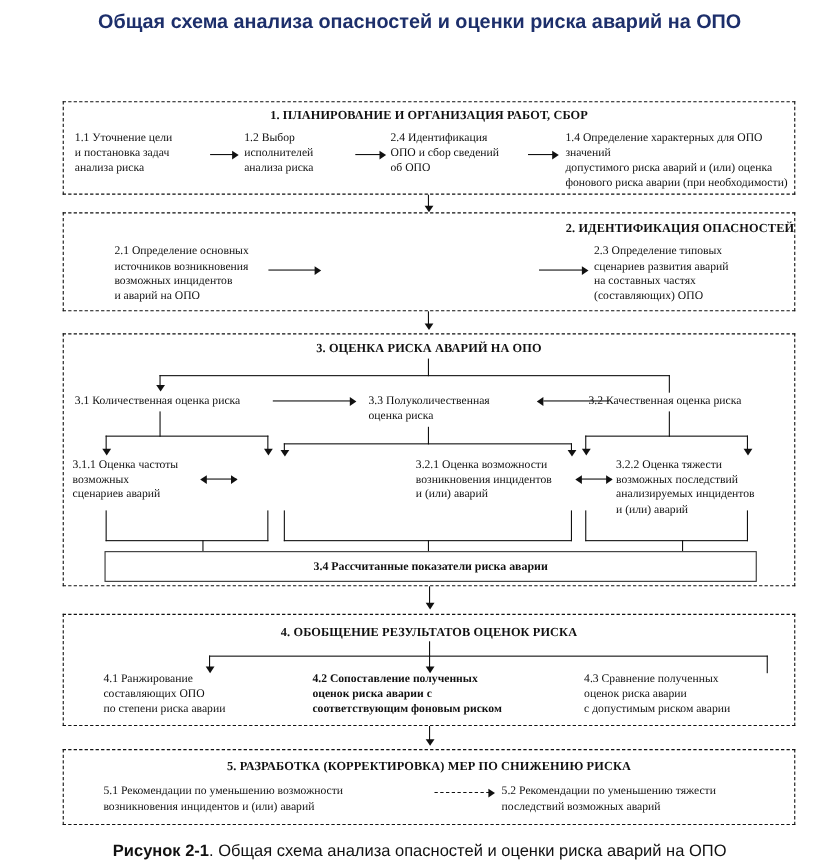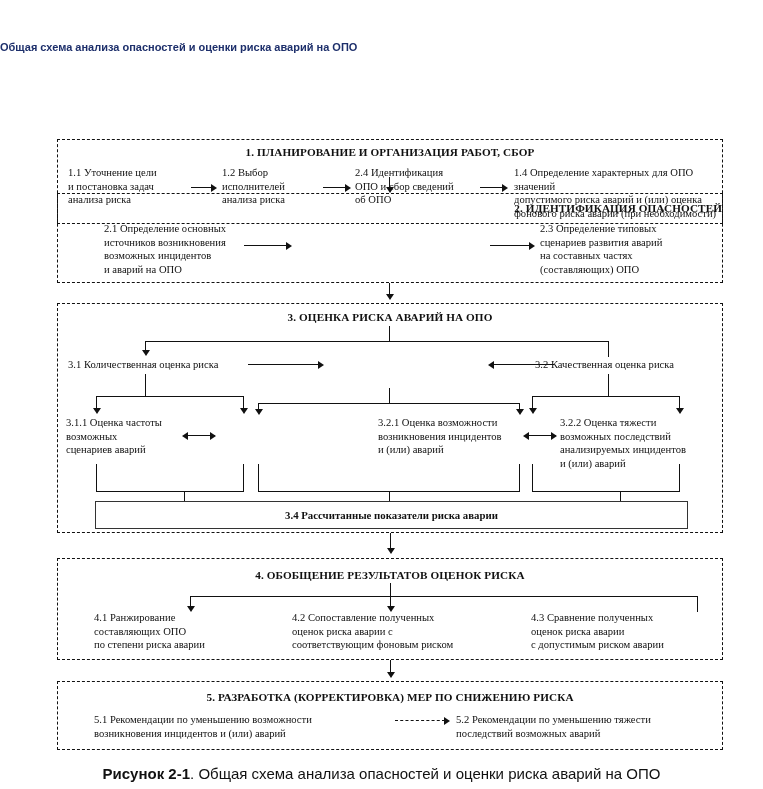--- a/index.html
+++ b/index.html
@@ -8,25 +8,24 @@
     background:#ffffff;
     font-family:"Liberation Serif", serif;
     color:#111;
     overflow:hidden;
   }
   .page{position:relative;width:763px;height:789px;}
 
   
   .doc-title{
     position:absolute;left:0;top:9px;width:763px;
-    text-align:left;
+    text-align:center;
     font-family:"Liberation Sans", sans-serif;
-    font-weight:bold;font-size:11px;letter-spacing:0px;
+    font-weight:bold;font-size:18px;letter-spacing:0px;
     color:#1d2f6b;
-    margin-top:32px;
   }
 
   
   .stage{
     position:absolute;
     border:1.6px dashed #111;
     box-sizing:border-box;
     background:transparent;
   }
   .stage-title{
@@ -78,21 +77,21 @@
   }
   .caption b{font-weight:bold;}
 </style>
 </head>
 <body>
 
 <div class="page">
 
   <div class="doc-title">Общая схема анализа опасностей и оценки риска аварий на ОПО</div>
 
-  <div class="stage" style="left:57px;top:92px;width:666px;height:85px;margin-top:47px;">
+  <div class="stage" style="left:57px;top:92px;width:666px;height:85px;">
     <div class="stage-title" style="top:6px;">1. ПЛАНИРОВАНИЕ И ОРГАНИЗАЦИЯ РАБОТ, СБОР</div>
     <div class="node" style="left:10px;top:26px;width:120px;white-space:pre-line;">1.1 Уточнение цели
 и постановка задач
 анализа риска</div>
     <div class="node" style="left:164px;top:26px;width:100px;white-space:pre-line;">1.2 Выбор
 исполнителей
 анализа риска</div>
     <div class="node" style="left:297px;top:26px;width:130px;white-space:pre-line;">2.4 Идентификация
 ОПО и сбор сведений
 об ОПО</div>
@@ -133,20 +132,22 @@
   <div class="stage" style="left:57px;top:303px;width:666px;height:230px;">
     <div class="stage-title" style="top:7px;">3. ОЦЕНКА РИСКА  АВАРИЙ НА ОПО</div>
 
     <div class="ln v" style="left:331px;top:22px;height:16px;"></div>
     <div class="ln h" style="left:87px;top:37px;width:464px;"></div>
     <div class="ln v" style="left:87px;top:37px;height:10px;"></div>
     <div class="ah down" style="left:84px;top:46px;"></div>
     <div class="ln v" style="left:550px;top:37px;height:16px;"></div>
 
     <div class="node" style="left:10px;top:54px;width:165px;white-space:pre-line;">3.1 Количественная оценка риска</div>
+    <div class="node" style="left:277px;top:54px;width:140px;white-space:pre-line;">3.3 Полуколичественная
+оценка риска</div>
     <div class="node" style="left:477px;top:54px;width:180px;white-space:pre-line;">3.2 Качественная оценка риска</div>
 
     <div class="ln h" style="left:190px;top:60px;width:72px;"></div>
     <div class="ah right" style="left:260px;top:57px;"></div>
     <div class="ln h" style="left:436px;top:60px;width:60px;"></div>
     <div class="ah left" style="left:430px;top:57px;"></div>
 
     <div class="ln v" style="left:87px;top:70px;height:23px;"></div>
     <div class="ln h" style="left:38px;top:92px;width:148px;"></div>
     <div class="ln v" style="left:38px;top:92px;height:14px;"></div>
@@ -220,21 +221,21 @@
     <div class="ln h" style="left:132px;top:37px;width:508px;"></div>
     <div class="ln v" style="left:132px;top:37px;height:12px;"></div>
     <div class="ah down" style="left:129px;top:47px;"></div>
     <div class="ln v" style="left:332px;top:37px;height:12px;"></div>
     <div class="ah down" style="left:329px;top:47px;"></div>
     <div class="ln v" style="left:639px;top:37px;height:16px;"></div>
 
     <div class="node" style="left:36px;top:52px;width:160px;white-space:pre-line;">4.1 Ранжирование
 составляющих ОПО
 по степени риска аварии</div>
-    <div class="node" style="left:234px;top:52px;width:210px;white-space:pre-line;">4.2 Сопоставление полученных
+    <div class="node" style="left:226px;top:52px;width:210px;white-space:pre-line;font-weight:bold;">4.2 Сопоставление полученных
 оценок риска аварии с
 соответствующим фоновым риском</div>
     <div class="node" style="left:473px;top:52px;width:185px;white-space:pre-line;">4.3 Сравнение полученных
 оценок риска аварии
 с допустимым риском аварии</div>
   </div>
 
   <div class="ln v" style="left:390px;top:660px;height:14px;"></div>
   <div class="ah down" style="left:387px;top:672px;"></div>
 

